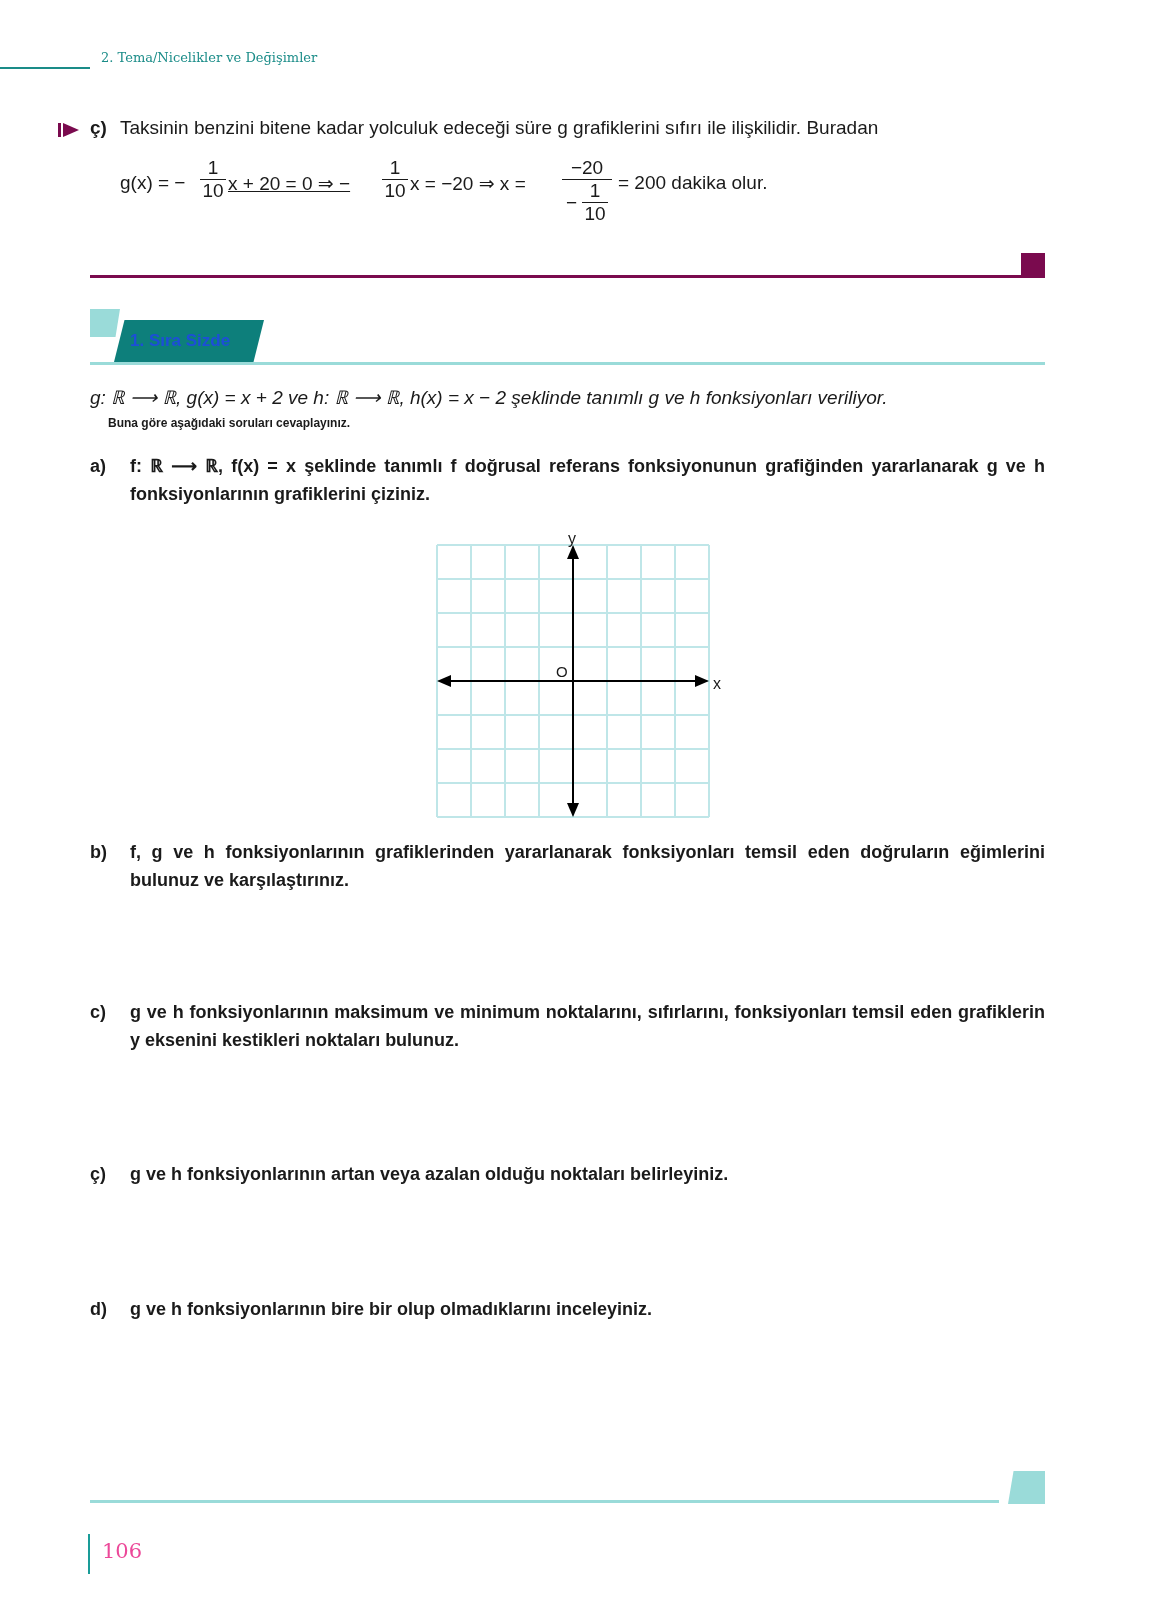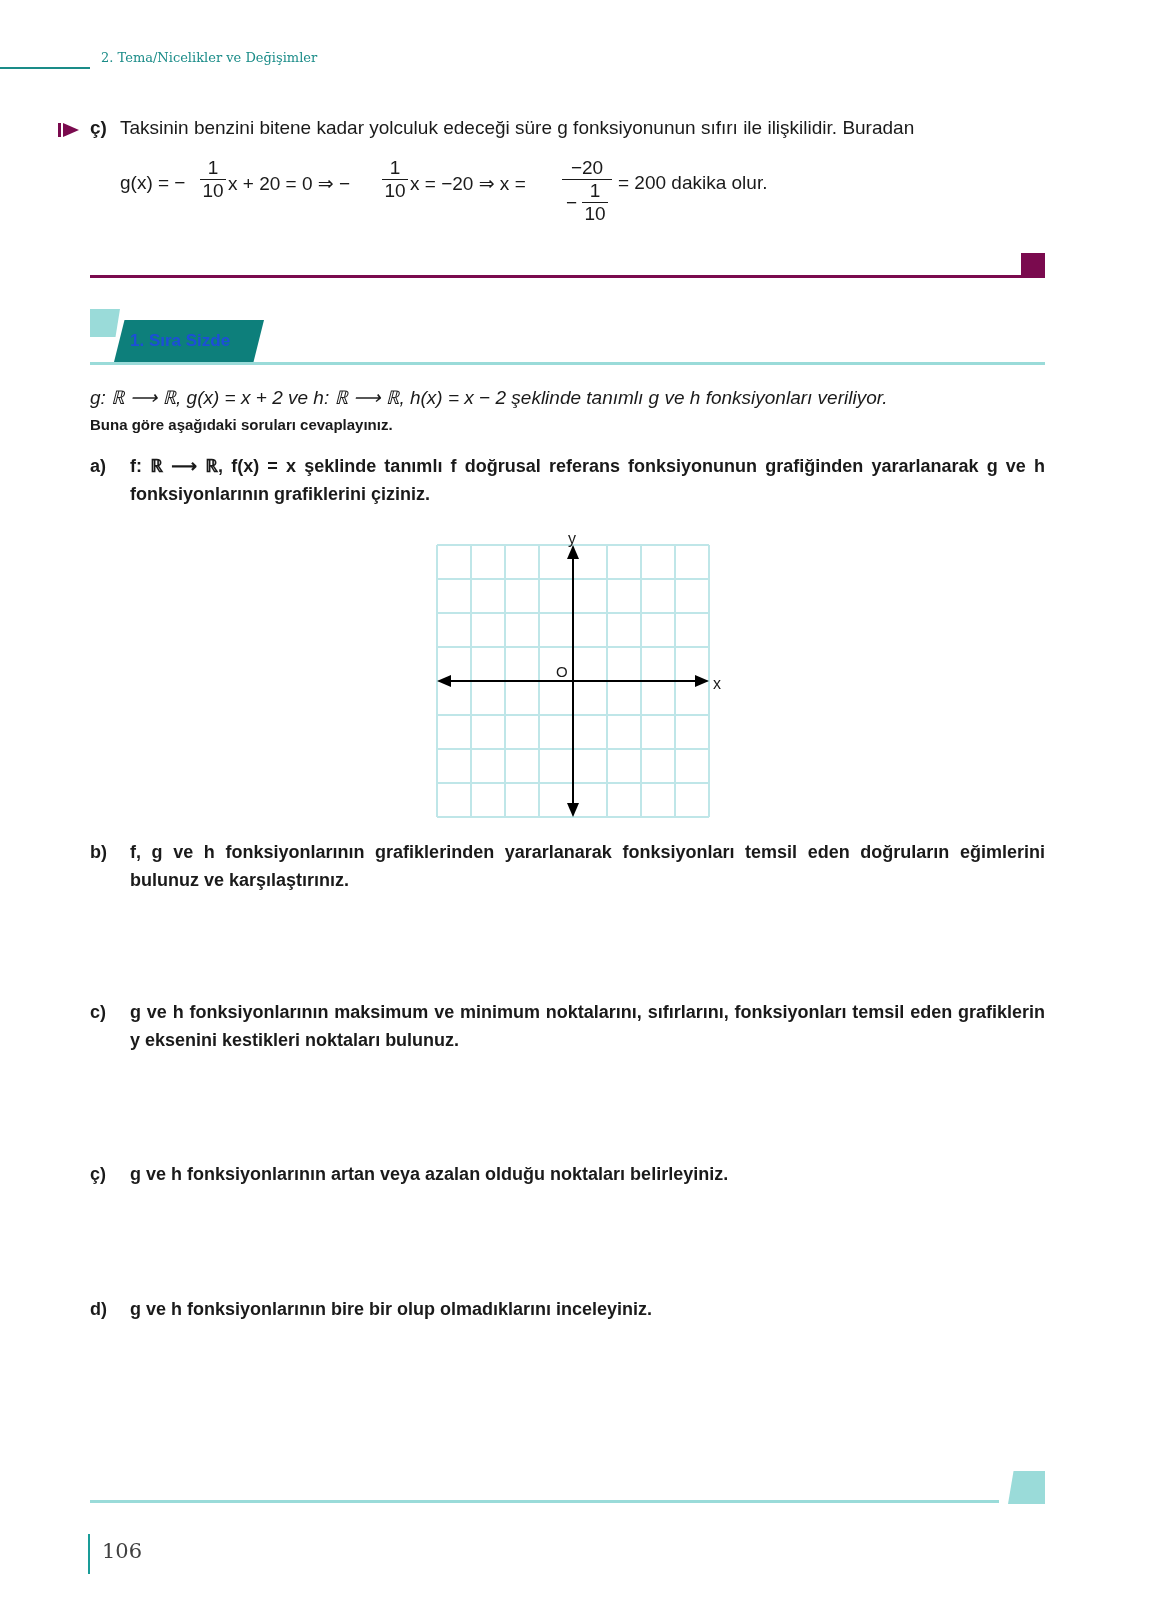--- a/index.html
+++ b/index.html
@@ -13,51 +13,51 @@
   .eq{top:160px;font-size:19px;white-space:nowrap;}
   .frac{position:absolute;text-align:center;font-size:19px;}
   .frac .bar{height:1px;background:#1a1a1a;}
   .purple-line{left:90px;top:275px;width:932px;height:3px;background:#7a0a4e;}
   .purple-sq{left:1021px;top:253px;width:24px;height:25px;background:#7a0a4e;}
   .tab-light{left:90px;top:309px;width:30px;height:28px;background:#9adbd9;clip-path:polygon(0 0,100% 0,85% 100%,0 100%);}
   .tab-dark{left:114px;top:320px;width:150px;height:42px;background:#0d7f7b;clip-path:polygon(7% 0,100% 0,93% 100%,0 100%);}
   .tab-text{left:130px;top:331px;font-size:17px;font-weight:bold;color:#1d4ed8;white-space:nowrap;}
   .teal-line{left:90px;top:362px;width:955px;height:3px;background:#9adbd9;}
   .intro{left:90px;top:384px;font-size:19px;white-space:nowrap;font-style:italic;}
-  .bold-line{left:90px;top:416px;font-size:15px;font-weight:bold;white-space:nowrap;}
+  .bold-line{left:108px;top:416px;font-size:12px;font-weight:bold;white-space:nowrap;}
   .q{left:90px;width:955px;font-size:18px;font-weight:bold;line-height:28px;}
   .q .lbl{position:absolute;left:0;top:0;}
   .q .txt{margin-left:40px;text-align:justify;}
   .grid-wrap{left:420px;top:527px;width:310px;height:300px;}
   .bot-line{left:90px;top:1500px;width:909px;height:3px;background:#9adbd9;}
   .bot-trap{left:1008px;top:1471px;width:37px;height:33px;background:#9adbd9;clip-path:polygon(15% 0,100% 0,100% 100%,0 100%);}
   .pg-bar{left:88px;top:1534px;width:2px;height:40px;background:#1a9c98;}
-  .pg-num{left:102px;top:1539px;font-family:"DejaVu Serif",serif;font-size:21px;color:#404040;}
+  .pg-num{left:102px;top:1539px;font-family:"DejaVu Serif",serif;font-size:21px;color:#ec4899;}
 </style>
 </head>
 <body>
 
 <div class="abs hdr-line"></div>
 <div class="abs hdr-text">2. Tema/Nicelikler ve Değişimler</div>
 
 <svg class="abs sol-arrow" viewBox="0 0 22 16">
   <rect x="0" y="1" width="3" height="14" fill="#7a0a4e"></rect>
   <polygon points="5,1 21,8 5,15" fill="#7a0a4e"></polygon>
 </svg>
 <div class="abs sol-label">ç)</div>
-<div class="abs sol-text">Taksinin benzini bitene kadar yolculuk edeceği süre g fonksiyonunun sıfırı ile ilişkilidir. Buradan</div>
+<div class="abs sol-text">Taksinin benzini bitene kadar yolculuk edeceği süre g grafiklerini sıfırı ile ilişkilidir. Buradan</div>
 
 <div>
   <span class="abs eq" style="left:120px;top:172px;">g(x) = −</span>
   <div class="frac" style="left:200px;top:157px;width:26px;">
     <div>1</div>
     <div class="bar"></div>
     <div>10</div>
   </div>
-  <span class="abs eq" style="left:228px;top:172px;">x + 20 = 0  ⇒  −</span>
+  <span class="abs eq" style="left:228px;top:172px;text-decoration:underline;">x + 20 = 0  ⇒  −</span>
   <div class="frac" style="left:382px;top:157px;width:26px;">
     <div>1</div>
     <div class="bar"></div>
     <div>10</div>
   </div>
   <span class="abs eq" style="left:410px;top:172px;">x = −20  ⇒  x =</span>
   <div class="frac" style="left:562px;top:157px;width:50px;">
     <div>−20</div>
     <div class="bar"></div>
     <div style="position:relative;height:52px;">

